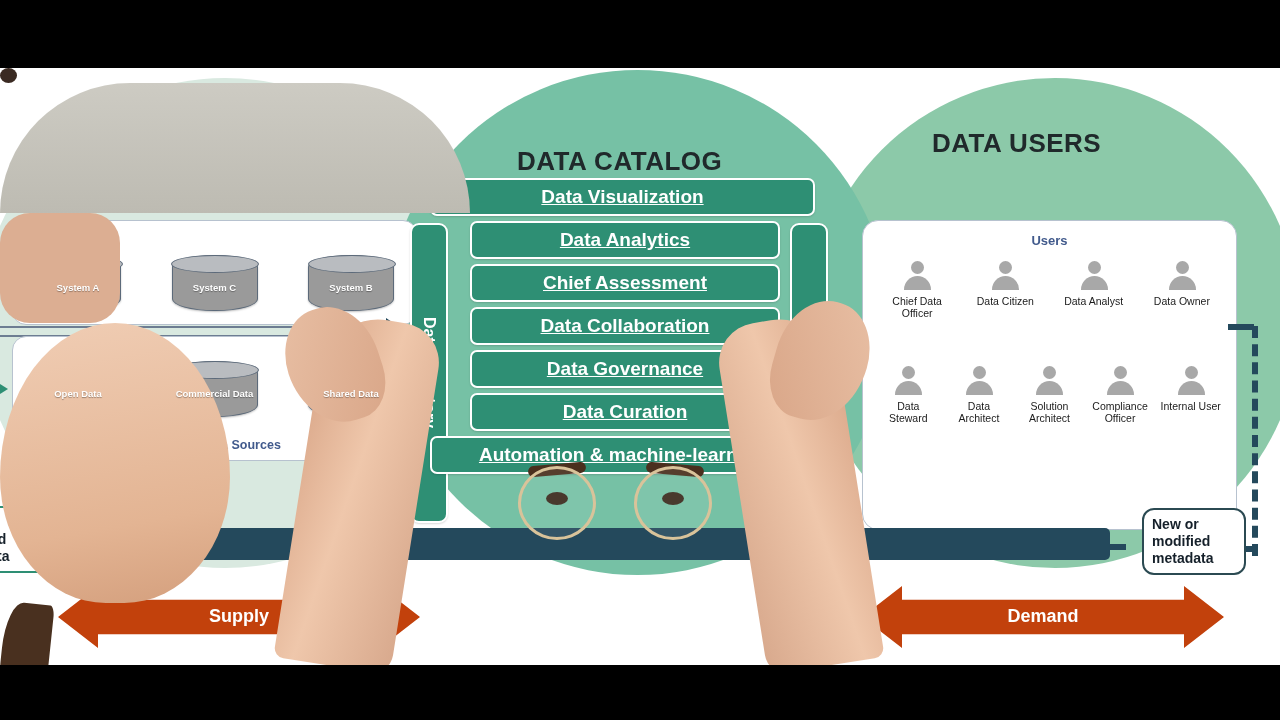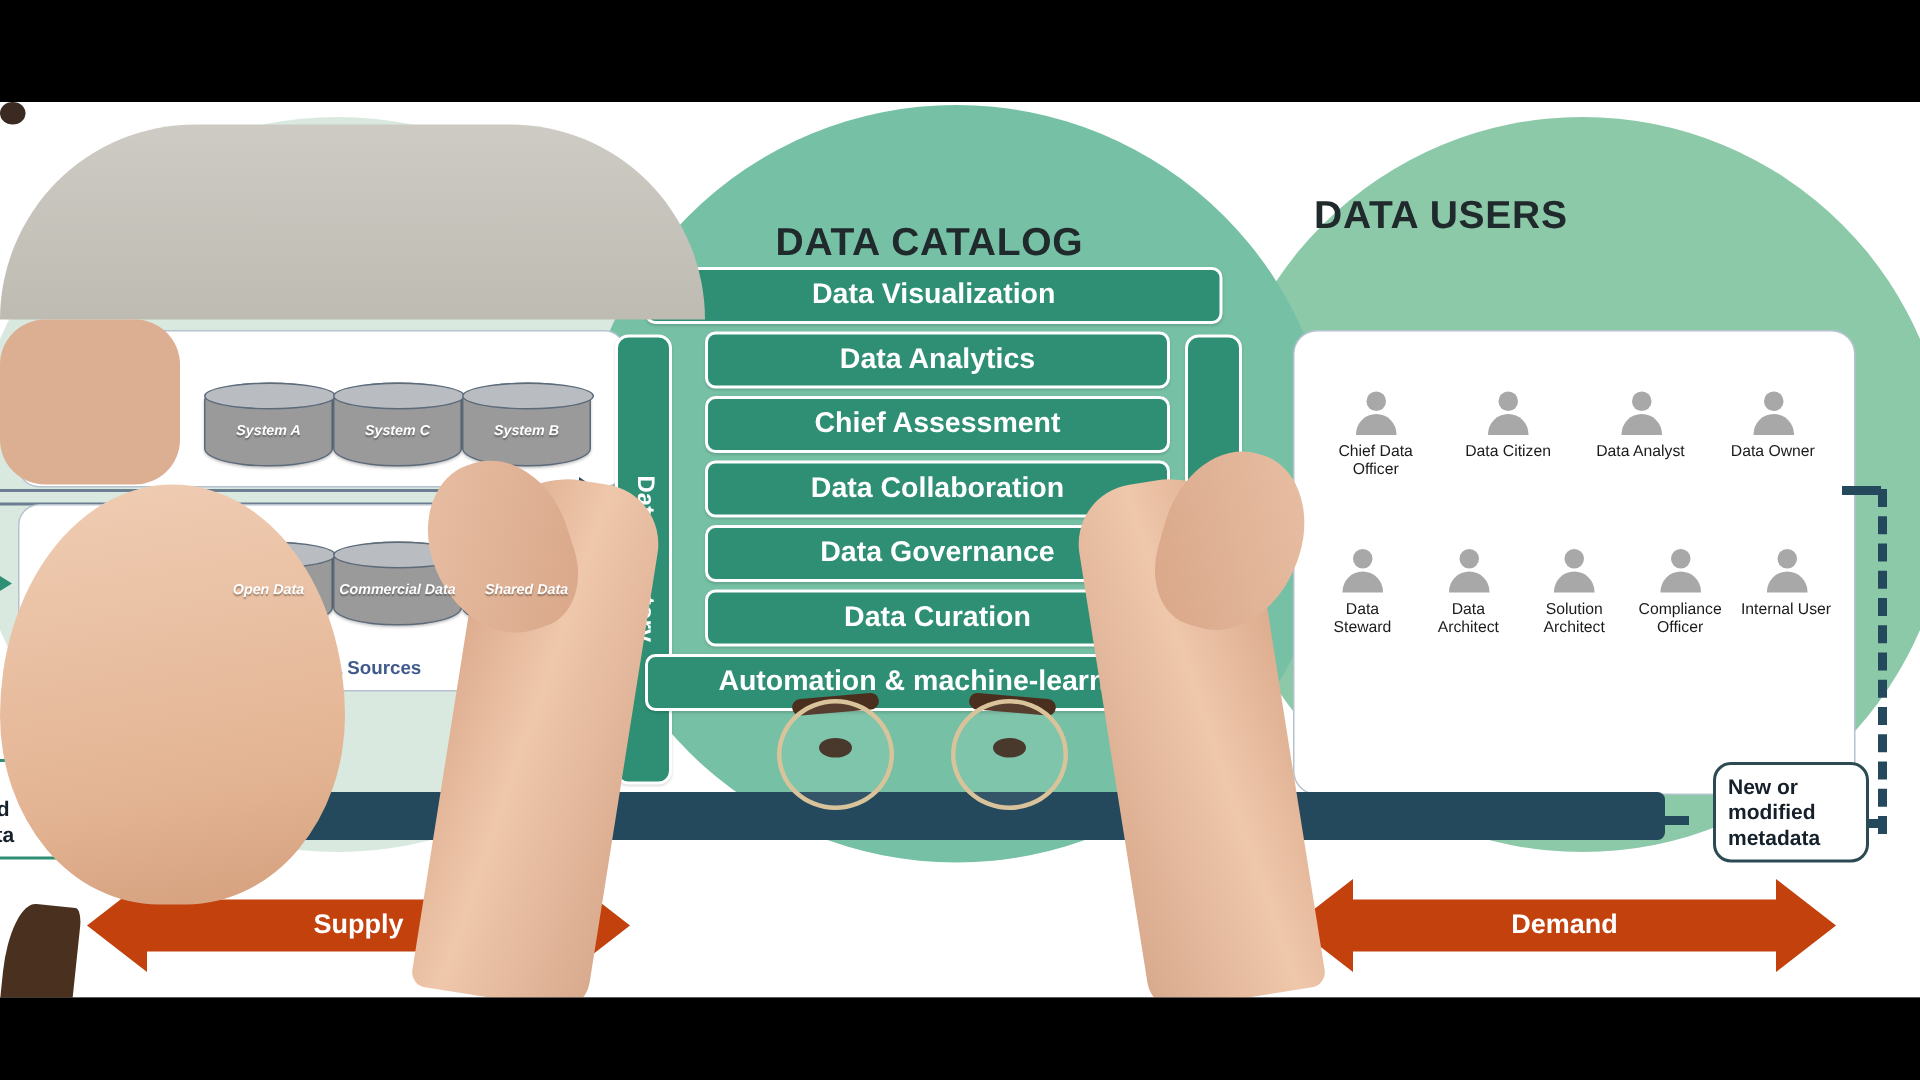--- a/index.html
+++ b/index.html
@@ -29,38 +29,38 @@
     background:#76c1a5;
   }
 
   
   .venn-title {
     position:absolute; font-weight:bold; font-size:26px; letter-spacing:.5px;
     color:#20292b; white-space:nowrap;
   }
   #title-sources { left:113px; top:60px; }
   #title-catalog { left:517px; top:60px;margin-top:18px; }
-  #title-users   { left:876px; top:60px; }
+  #title-users   { left:932px; top:60px; }
 
   
   .src-panel {
     position:absolute; background:#fff; border:1.5px solid #b7c2cf;
     border-radius:14px;
   }
   #panel-internal { left:12px; top:152px; width:405px; height:105px; }
   #panel-external { left:12px; top:268px; width:405px; height:125px; }
 
   .src-label {
     position:absolute; width:100%; text-align:center;
     font-size:12.5px; font-weight:bold; color:#415a8c;
   }
   #label-internal { top:10px; }
   #label-external { bottom:8px; }
 
-  .cyl-row { position:absolute; left:0; width:100%; display:flex; justify-content:flex-end; padding:0 22px;font-style:italic; }
+  .cyl-row { position:absolute; left:0; width:100%; display:flex; justify-content:space-between; padding:0 22px; }
   #row-internal { top:34px; }
   #row-external { top:24px; }
 
   .cylinder {
     position:relative; width:86px; height:56px;
     background:#9a9a9a; border:1.2px solid #5c6a7a;
     border-radius:42px/12px;
     display:flex; align-items:center; justify-content:center;
     box-shadow:0 1px 2px rgba(0,0,0,.25);
   }
@@ -74,20 +74,21 @@
     margin-top:8px;
   }
 
   
   #catalog-stack { position:absolute; left:430px; top:110px; width:390px; }
   .cat-item {
     background:#2e8f74; border:2px solid #ffffff; border-radius:7px;
     color:#fff; font-weight:bold; font-size:19px; text-align:center;
     padding:6px 0; margin-bottom:5px;
     box-shadow:0 1px 2px rgba(0,0,0,.15);
+    text-decoration:underline;
   }
   .cat-item.wide { width:385px; margin-left:0; }
   .cat-item.narrow { width:310px; margin-left:40px; }
   .cat-item.auto { width:385px; margin-left:0; font-size:19px; }
 
   
   .side-bar {
     position:absolute; width:38px; background:#2e8f74;
     border:2px solid #ffffff; border-radius:9px;
     color:#fff; font-weight:bold; font-size:16px;
@@ -318,20 +319,21 @@
       <div class="cat-item wide">Data Visualization</div>
       <div class="cat-item narrow">Data Analytics</div>
       <div class="cat-item narrow">Chief Assessment</div>
       <div class="cat-item narrow">Data Collaboration</div>
       <div class="cat-item narrow">Data Governance</div>
       <div class="cat-item narrow">Data Curation</div>
       <div class="cat-item auto">Automation &amp; machine-learning</div>
     </div>
 
     <div id="panel-users">
+      <div id="label-users">Users</div>
 
       <div class="user-row" id="user-row-1">
         <div class="user">
           <div class="avatar">
               <div class="head"></div>
               <div class="body"></div>
             </div>
           <div class="user-name">Chief Data Officer</div>
         </div>
         <div class="user">

